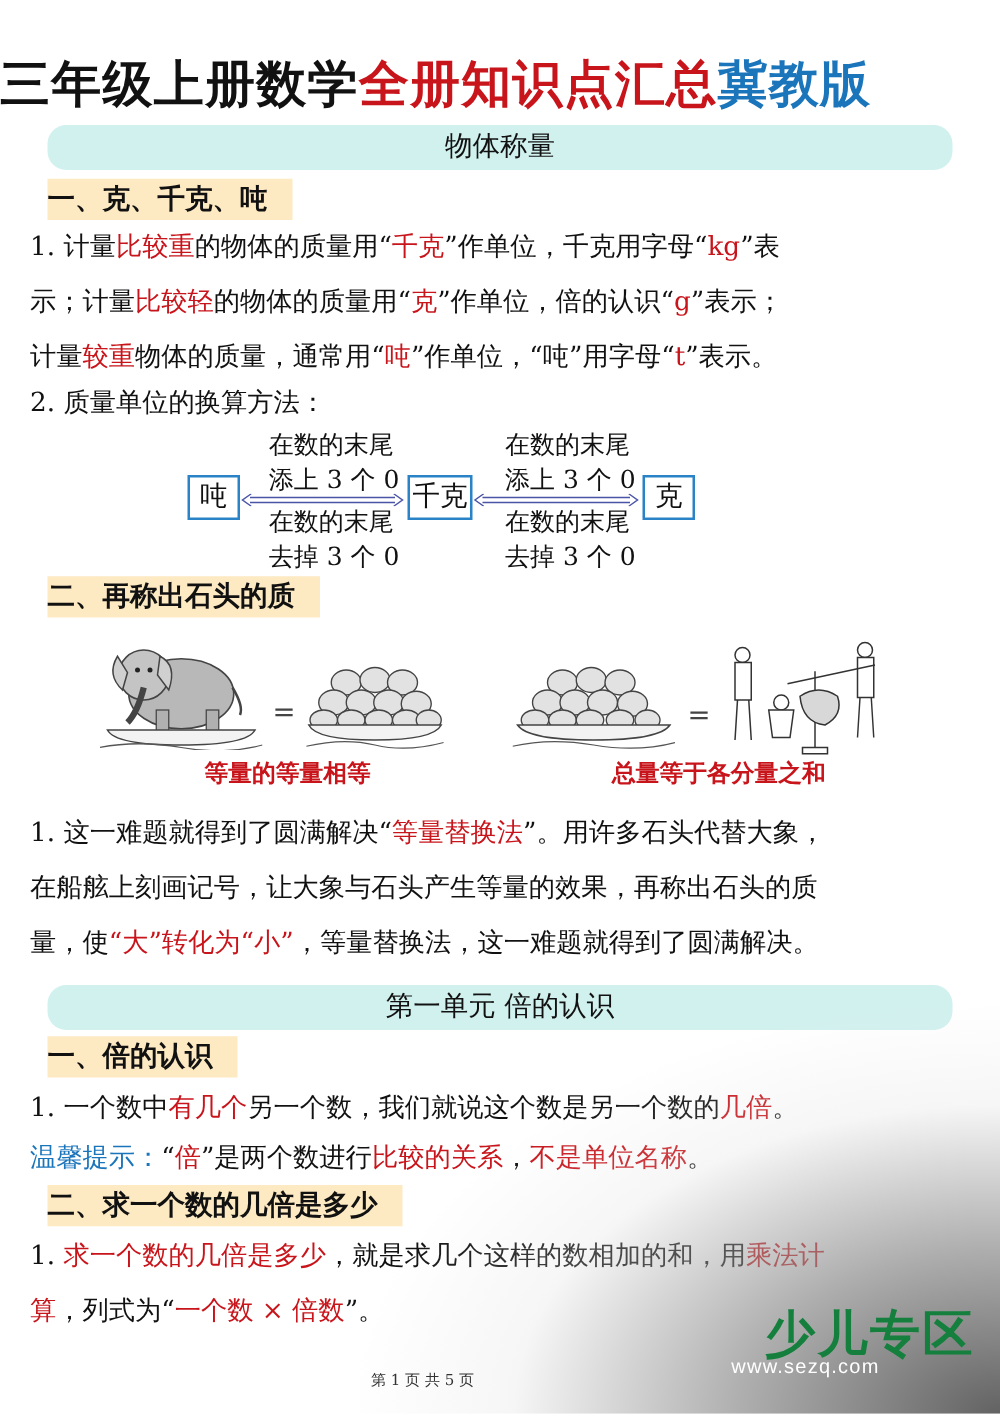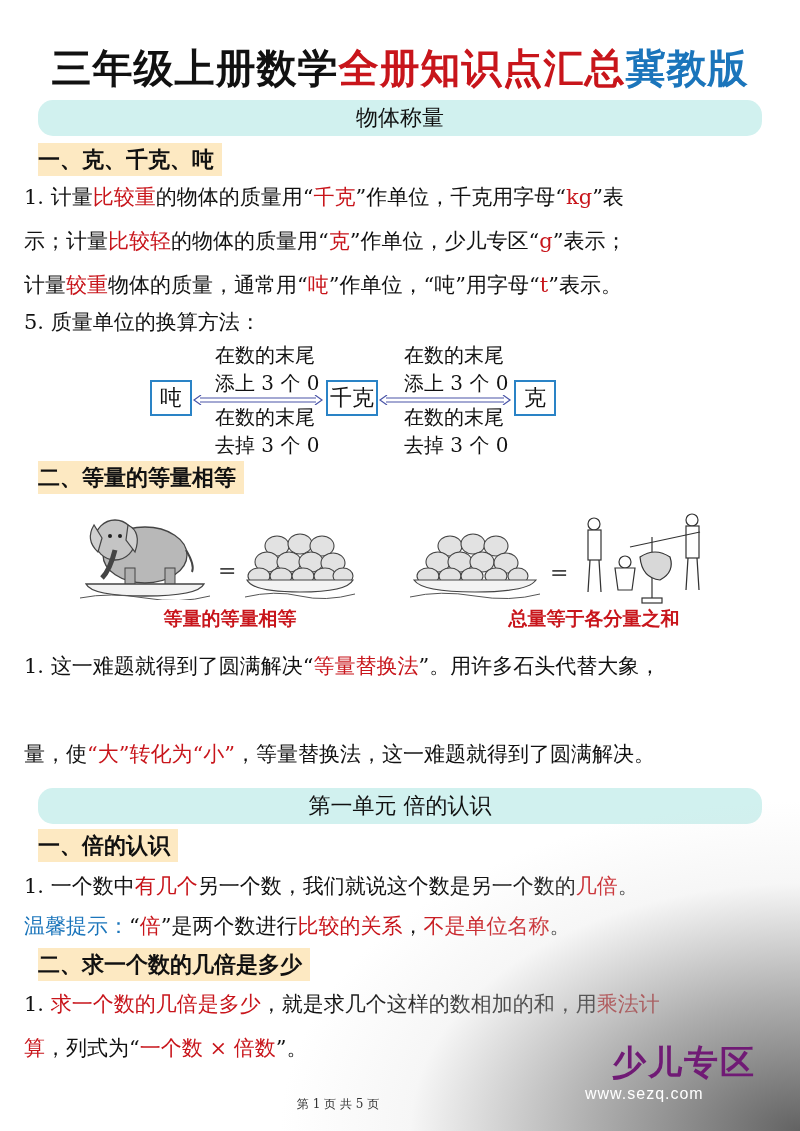--- a/index.html
+++ b/index.html
@@ -3,35 +3,35 @@
 <meta charset="utf-8">
 <style>
   html, body { margin: 0; padding: 0; }
   body {
     width: 800px; height: 1131px; position: relative; overflow: hidden;
     background: #ffffff;
     font-family: "DejaVu Serif", "Liberation Serif", serif;
     color: #111;
   }
   .title {
-    position: absolute; top: 40px; left: 0; width: 800px; text-align: center;
+    position: absolute; top: 40px; left: 0; width: 800px; text-align: left;
     font-size: 40px; font-weight: bold; letter-spacing: 1px; line-height: 56px;
     font-family: "DejaVu Serif", serif;
   }
   .t-black { color: #111; }
   .t-red { color: #c8151b; }
   .t-blue { color: #1b75bb; }
 
   .band {
     position: absolute; left: 38px; width: 724px; height: 36px;
     background: #d1f1ef; text-align: center; font-size: 22px; line-height: 36px; border-radius: 15px;
   }
   .sec {
     position: absolute; left: 38px; height: 33px; background: #fde9c2;
-    font-size: 22px; line-height: 33px; padding-right: 8px; font-weight: bold;
+    font-size: 22px; line-height: 33px; padding-right: 20px; font-weight: bold;
   }
   .para {
     position: absolute; left: 24px; width: 725px; font-size: 21px; line-height: 44px;
   }
   .red { color: #c8151b; }
   .blue { color: #1b75bb; }
 
   
   .unit-box {
     position: absolute; border: 2px solid #2a83c6; background: #fff;
@@ -54,46 +54,46 @@
   .footer {
     position: absolute; top: 1096px; left: 0; width: 676px; text-align: center;
     font-size: 12px; color: #333;
   }
   .shade {
     position: absolute; right: 0; bottom: 0; width: 800px; height: 360px;
     background: radial-gradient(ellipse 520px 330px at 100% 100%, rgba(90,90,90,0.95) 0%, rgba(140,140,140,0.7) 40%, rgba(220,220,220,0.25) 75%, rgba(255,255,255,0) 100%);
     pointer-events: none;
   }
   .wm1 {
-    position: absolute; left: 612px; top: 1040px; font-size: 34px; color: #701a75; font-weight: bold;
+    position: absolute; left: 612px; top: 1040px; font-size: 40px; color: #15803d; font-weight: bold;
     font-family: "DejaVu Sans", sans-serif; letter-spacing: 2px;
   }
   .wm2 {
     position: absolute; left: 585px; top: 1085px; font-size: 16px; color: #fff;
     font-family: "Liberation Sans", sans-serif; letter-spacing: 1px;
   }
 </style>
 </head>
 <body>
 
 <div class="title">
   <span class="t-black">三年级上册数学</span><span class="t-red">全册知识点汇总</span><span class="t-blue">冀教版</span>
 </div>
 
 <div class="band" style="top:100px;">物体称量</div>
 
 <div class="sec" style="top:143px;">一、克、千克、吨</div>
 
 <div class="para" style="top:175px;">
   <span>1. </span><span>计量</span><span class="red">比较重</span><span>的物体的质量用“</span><span class="red">千克</span><span>”作单位，千克用字母“</span><span class="red">kg</span><span>”表</span><br>
-  <span>示；计量</span><span class="red">比较轻</span><span>的物体的质量用“</span><span class="red">克</span><span>”作单位，少儿专区“</span><span class="red">g</span><span>”表示；</span><br>
+  <span>示；计量</span><span class="red">比较轻</span><span>的物体的质量用“</span><span class="red">克</span><span>”作单位，倍的认识“</span><span class="red">g</span><span>”表示；</span><br>
   <span>计量</span><span class="red">较重</span><span>物体的质量，通常用“</span><span class="red">吨</span><span>”作单位，“吨”用字母“</span><span class="red">t</span><span>”表示。</span>
 </div>
 
-<div class="para" style="top:300px;">5. 质量单位的换算方法：</div>
+<div class="para" style="top:300px;">2. 质量单位的换算方法：</div>
 
 <div>
   <div class="dlabel" style="left:215px; top:341px;">在数的末尾</div>
   <div class="dlabel" style="left:215px; top:369px;">添上 3 个 0</div>
   <div class="dlabel" style="left:215px; top:403px;">在数的末尾</div>
   <div class="dlabel" style="left:215px; top:431px;">去掉 3 个 0</div>
 
   <div class="dlabel" style="left:404px; top:341px;">在数的末尾</div>
   <div class="dlabel" style="left:404px; top:369px;">添上 3 个 0</div>
   <div class="dlabel" style="left:404px; top:403px;">在数的末尾</div>
@@ -114,21 +114,21 @@
   <div class="arrow" style="left:378px; top:395px;">
     <svg width="134" height="10" viewBox="0 0 134 10">
       <line x1="8" y1="3" x2="126" y2="3" stroke="#4a55a8" stroke-width="1.2"></line>
       <line x1="8" y1="7" x2="126" y2="7" stroke="#4a55a8" stroke-width="1.2"></line>
       <polyline points="9,0 2,5 9,10" fill="none" stroke="#4a55a8" stroke-width="1.2"></polyline>
       <polyline points="125,0 132,5 125,10" fill="none" stroke="#4a55a8" stroke-width="1.2"></polyline>
     </svg>
   </div>
 </div>
 
-<div class="sec" style="top:461px;">二、等量的等量相等</div>
+<div class="sec" style="top:461px;">二、再称出石头的质</div>
 
 <div>
 
   <div class="fig" style="left:80px; top:510px;">
     <svg width="130" height="90" viewBox="0 0 130 90">
       <ellipse cx="65" cy="45" rx="42" ry="28" fill="#b8b8b8" stroke="#444" stroke-width="1.3"></ellipse>
       <ellipse cx="35" cy="30" rx="20" ry="20" fill="#c4c4c4" stroke="#444" stroke-width="1.3"></ellipse>
       <path d="M14 15 Q5 30 18 42 L22 28 Z" fill="#d0d0d0" stroke="#444" stroke-width="1.2"></path>
       <path d="M48 15 Q62 22 55 42 L46 30 Z" fill="#d0d0d0" stroke="#444" stroke-width="1.2"></path>
       <circle cx="30" cy="26" r="2" fill="#222"></circle>
@@ -200,26 +200,26 @@
           <line x1="117" y1="46" x2="119" y2="78"></line>
         <line x1="72" y1="25" x2="72" y2="88"></line>
           <rect x="62" y="86" width="20" height="5"></rect>
         <line x1="50" y1="35" x2="120" y2="20"></line>
         <circle cx="45" cy="50" r="6"></circle>
           <path d="M35 56 L55 56 L52 78 L38 78 Z"></path>
         <path d="M60 45 Q75 35 90 45 Q95 60 80 68 Q62 66 60 45 Z" fill="#d8d8d8"></path>
       </g>
     </svg>
   </div>
-  <div class="cap" style="left:474px; top:606px; width:240px;">总量等于各分量之和</div>
+  <div class="cap" style="left:455px; top:606px; width:240px;">总量等于各分量之和</div>
 </div>
 
 <div class="para" style="top:644px;">
   <span>1. </span><span>这一难题就得到了圆满解决“</span><span class="red">等量替换法</span><span>”。用许多石头代替大象，</span><br>
-  <br>
+  <span>在船舷上刻画记号，让大象与石头产生等量的效果，再称出石头的质</span><br>
   <span>量，使</span><span class="red">“大”转化为“小”</span><span>，等量替换法，这一难题就得到了圆满解决。</span>
 </div>
 
 <div class="band" style="top:788px;">第一单元  倍的认识</div>
 
 <div class="sec" style="top:829px;">一、倍的认识</div>
 
 <div class="para" style="top:864px;">
   <span>1. </span><span>一个数中</span><span class="red">有几个</span><span>另一个数，我们就说这个数是另一个数的</span><span class="red">几倍</span><span>。</span>
 </div>

